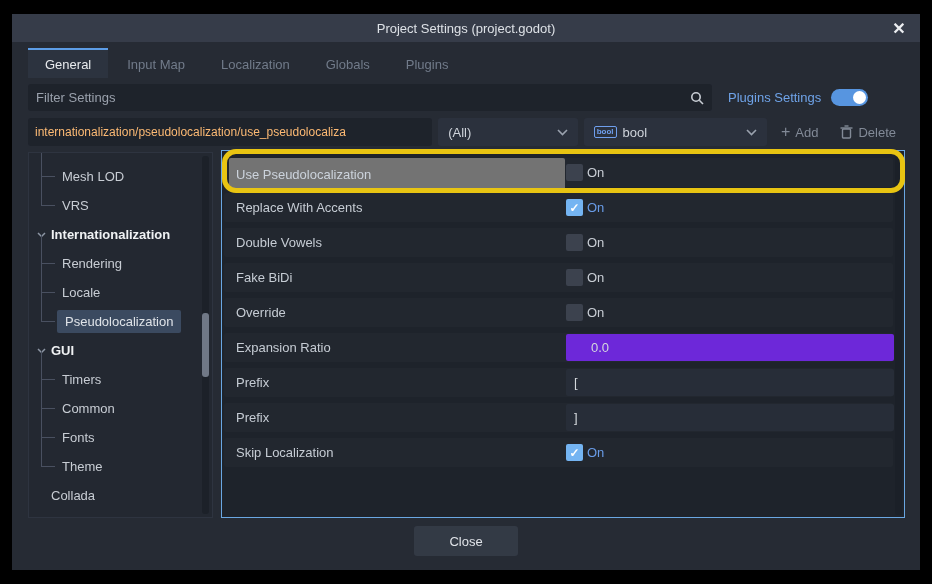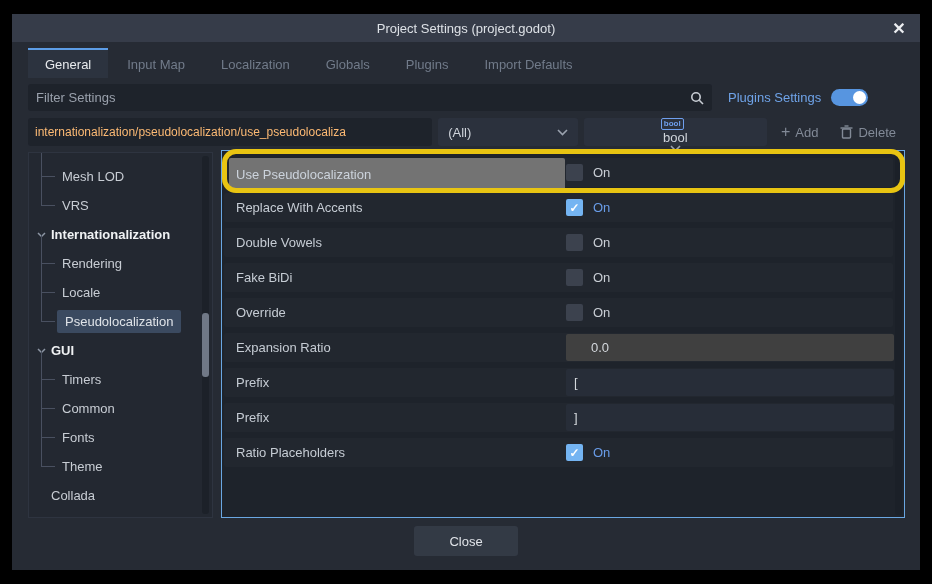--- a/index.html
+++ b/index.html
@@ -29,21 +29,21 @@
   .toggle .knob { position:absolute; right:2px; top:2px; width:13px; height:13px; border-radius:50%; background:#fff; }
 
   
   .prop-row { position:absolute; left:16px; top:104px; right:16px; height:28px; display:flex; align-items:center; gap:6px; }
   .path-input { width:406px; height:28px; background:#1e232b; border-radius:3px; color:#fdba74; font-size:12px;
                 display:flex; align-items:center; padding:0 7px; white-space:nowrap; overflow:hidden; }
   .select { height:28px; background:#2b313d; border-radius:3px; color:#cfd4db; font-size:13px;
             display:flex; align-items:center; padding:0 10px; cursor:pointer; }
   .select .grow { flex:1; }
   .select.feature { width:140px; }
-  .select.type { width:184px;flex-direction:column; }
+  .select.type { width:184px; }
   .bool-badge { color:#6f9fee; font-size:8px; font-weight:bold; letter-spacing:0; margin-right:6px;
                 border:1px solid #6f9fee; border-radius:2px; padding:0 2px; line-height:10px; }
   .tbtn { height:28px; display:flex; align-items:center; gap:5px; color:#828a97; font-size:13px;
           padding:0 8px; cursor:pointer; }
   .tbtn .plus { font-size:16px; line-height:1; }
 
   
   .sidebar { position:absolute; left:16px; top:138px; width:185px; height:366px; background:#232831;
              border:1px solid #2e3440; padding-top:9px; overflow:hidden; }
   .titem { height:29px; display:flex; align-items:center; font-size:13px; color:#c8cdd4;
@@ -61,30 +61,30 @@
   
   .main { position:absolute; left:209px; top:136px; width:684px; height:368px; background:#1e232b;
           border:1px solid #6aa7e2; padding-top:4px; overflow:hidden; }
   .m-track { position:absolute; right:2px; top:2px; bottom:2px; width:7px; background:#1b2028; border-radius:3px; }
   .prow { height:35px; position:relative; }
   .prow .band { position:absolute; left:2px; right:11px; top:3px; bottom:3px; background:#22272f; border-radius:2px; }
   .prow .plabel { position:absolute; left:14px; top:0; height:100%; display:flex; align-items:center;
                   color:#c6ccd4; font-size:13px; }
   .prow.sel .plabel { left:7px; width:336px; background:#737373; border-radius:2px; top:3px; height:32px;
                       padding-left:7px; color:#ccd3dc; }
-  .pval { position:absolute; left:344px; top:0; height:100%; display:flex; align-items:center; gap:10px; }
+  .pval { position:absolute; left:344px; top:0; height:100%; display:flex; align-items:center; gap:4px; }
   .checkbox { width:17px; height:17px; border-radius:2px; background:#3c424e; cursor:pointer;
               display:flex; align-items:center; justify-content:center; }
   .checkbox.checked { background:#74b4f2; }
   .checkbox.checked::after { content:'✓'; color:#fff; font-size:12px; font-weight:bold; }
   .on-lbl { font-size:13px; color:#c9ced5; }
   .on-lbl.blue { color:#699ce8; }
   .vfield { width:328px; height:27px; border-radius:2px; display:flex; align-items:center;
             font-size:13px; color:#d4d8dd; cursor:text; }
-  .vfield.num { background:#404040; padding-left:25px; }
+  .vfield.num { background:#6d28d9; padding-left:25px; }
   .vfield.txt { background:#272d38; padding-left:8px; }
 
   
   .highlight { position:absolute; left:210px; top:135px; width:683px; height:44px;
                border:5px solid #e8c412; border-radius:14px; pointer-events:none; z-index:6; }
 
   
   .close-btn { position:absolute; left:402px; top:512px; width:104px; height:30px; background:#333a45;
                border-radius:3px; color:#e0e3e8; font-size:13px; display:flex; align-items:center;
                justify-content:center; cursor:pointer; }
@@ -98,21 +98,20 @@
     <span>Project Settings (project.godot)</span>
     <span class="close-x">✕</span>
   </div>
 
   <div class="tabs">
     <div class="tab active">General</div>
     <div class="tab">Input Map</div>
     <div class="tab">Localization</div>
     <div class="tab">Globals</div>
     <div class="tab">Plugins</div>
-    <div class="tab">Import Defaults</div>
   </div>
 
   <div class="filter-row">
     <div class="filter-input">
       <span class="ph">Filter Settings</span>
       <span style="display:flex;">
         <svg width="14" height="14" viewBox="0 0 14 14">
             <circle cx="6" cy="6" r="4.2" stroke="#c8cdd4" fill="none" stroke-width="1.6"></circle>
             <line x1="9.3" y1="9.3" x2="13" y2="13" stroke="#c8cdd4" stroke-width="1.6"></line>
           </svg>
@@ -269,21 +268,21 @@
     </div>
     <div class="prow">
       <div class="band"></div>
       <div class="plabel">Prefix</div>
       <div class="pval">
         <div class="vfield txt">]</div>
       </div>
     </div>
     <div class="prow">
       <div class="band"></div>
-      <div class="plabel">Ratio Placeholders</div>
+      <div class="plabel">Skip Localization</div>
       <div class="pval">
         <div class="checkbox checked"></div>
         <span class="on-lbl blue">On</span>
       </div>
     </div>
     <div class="m-track"></div>
   </div>
 
   <div class="highlight"></div>
 

